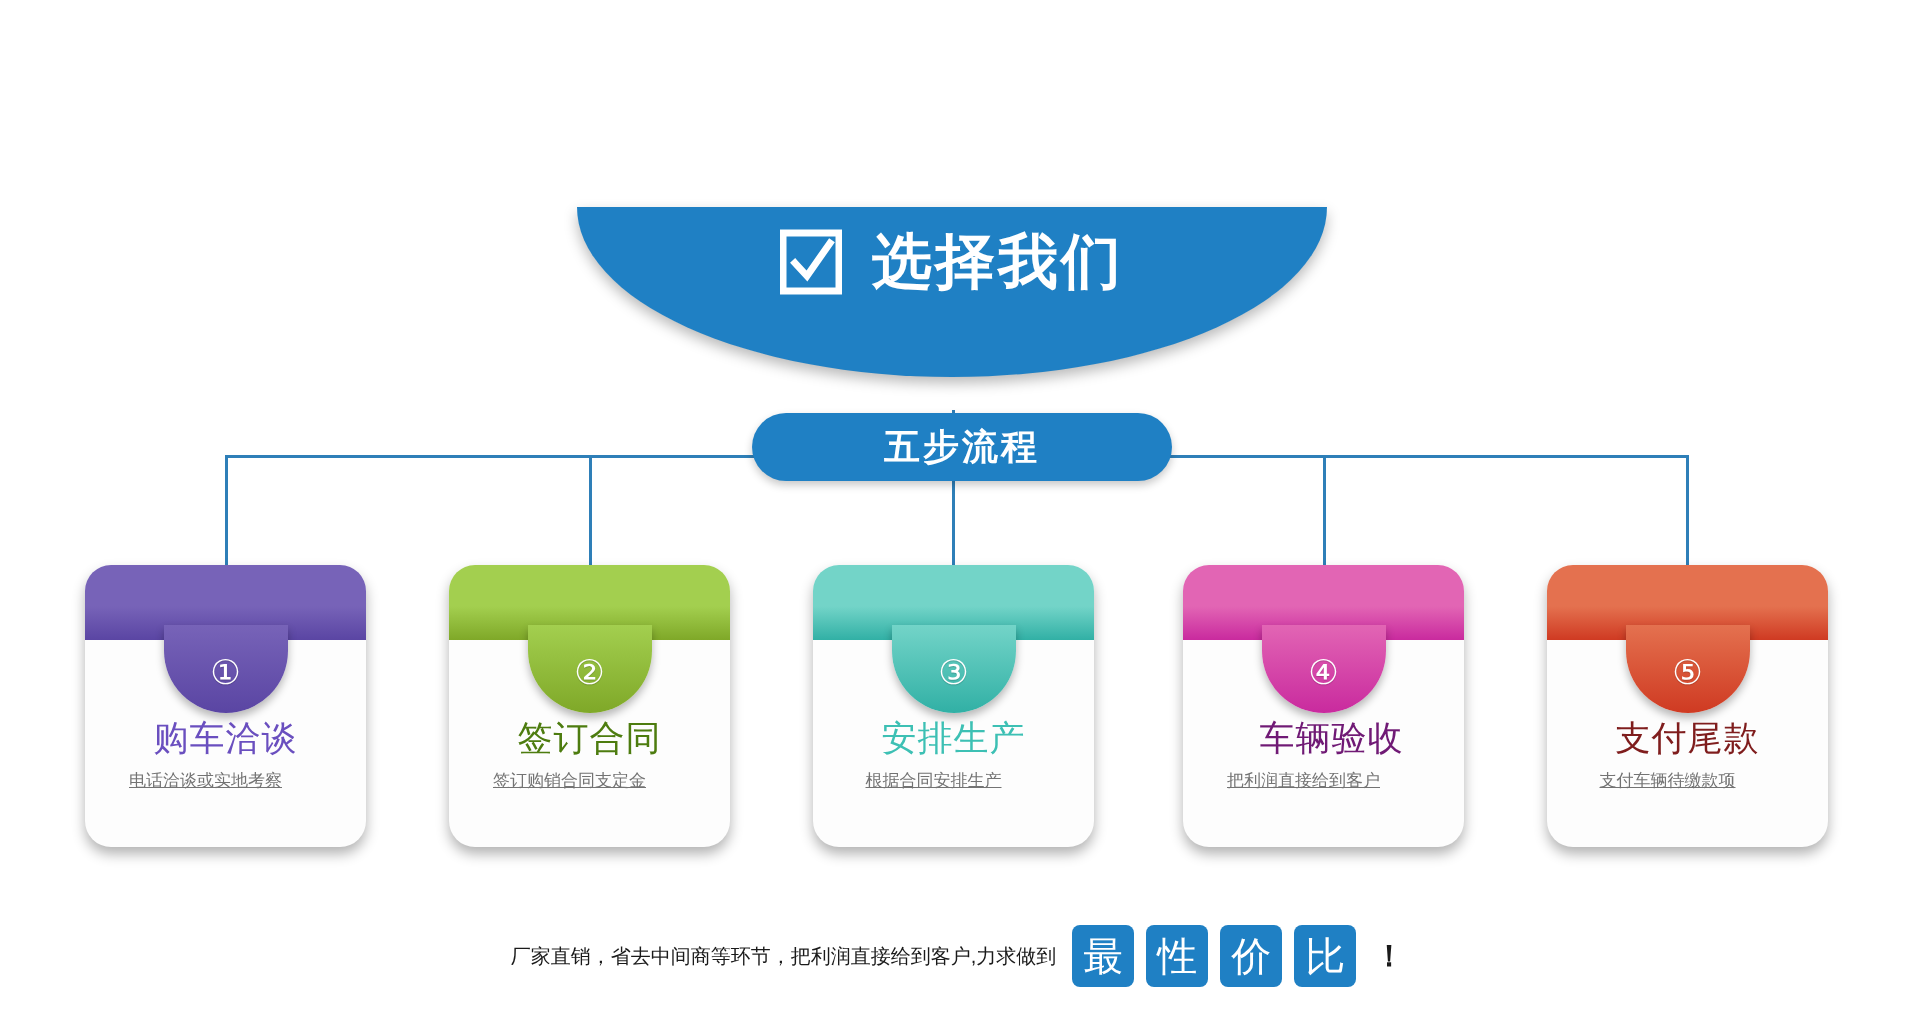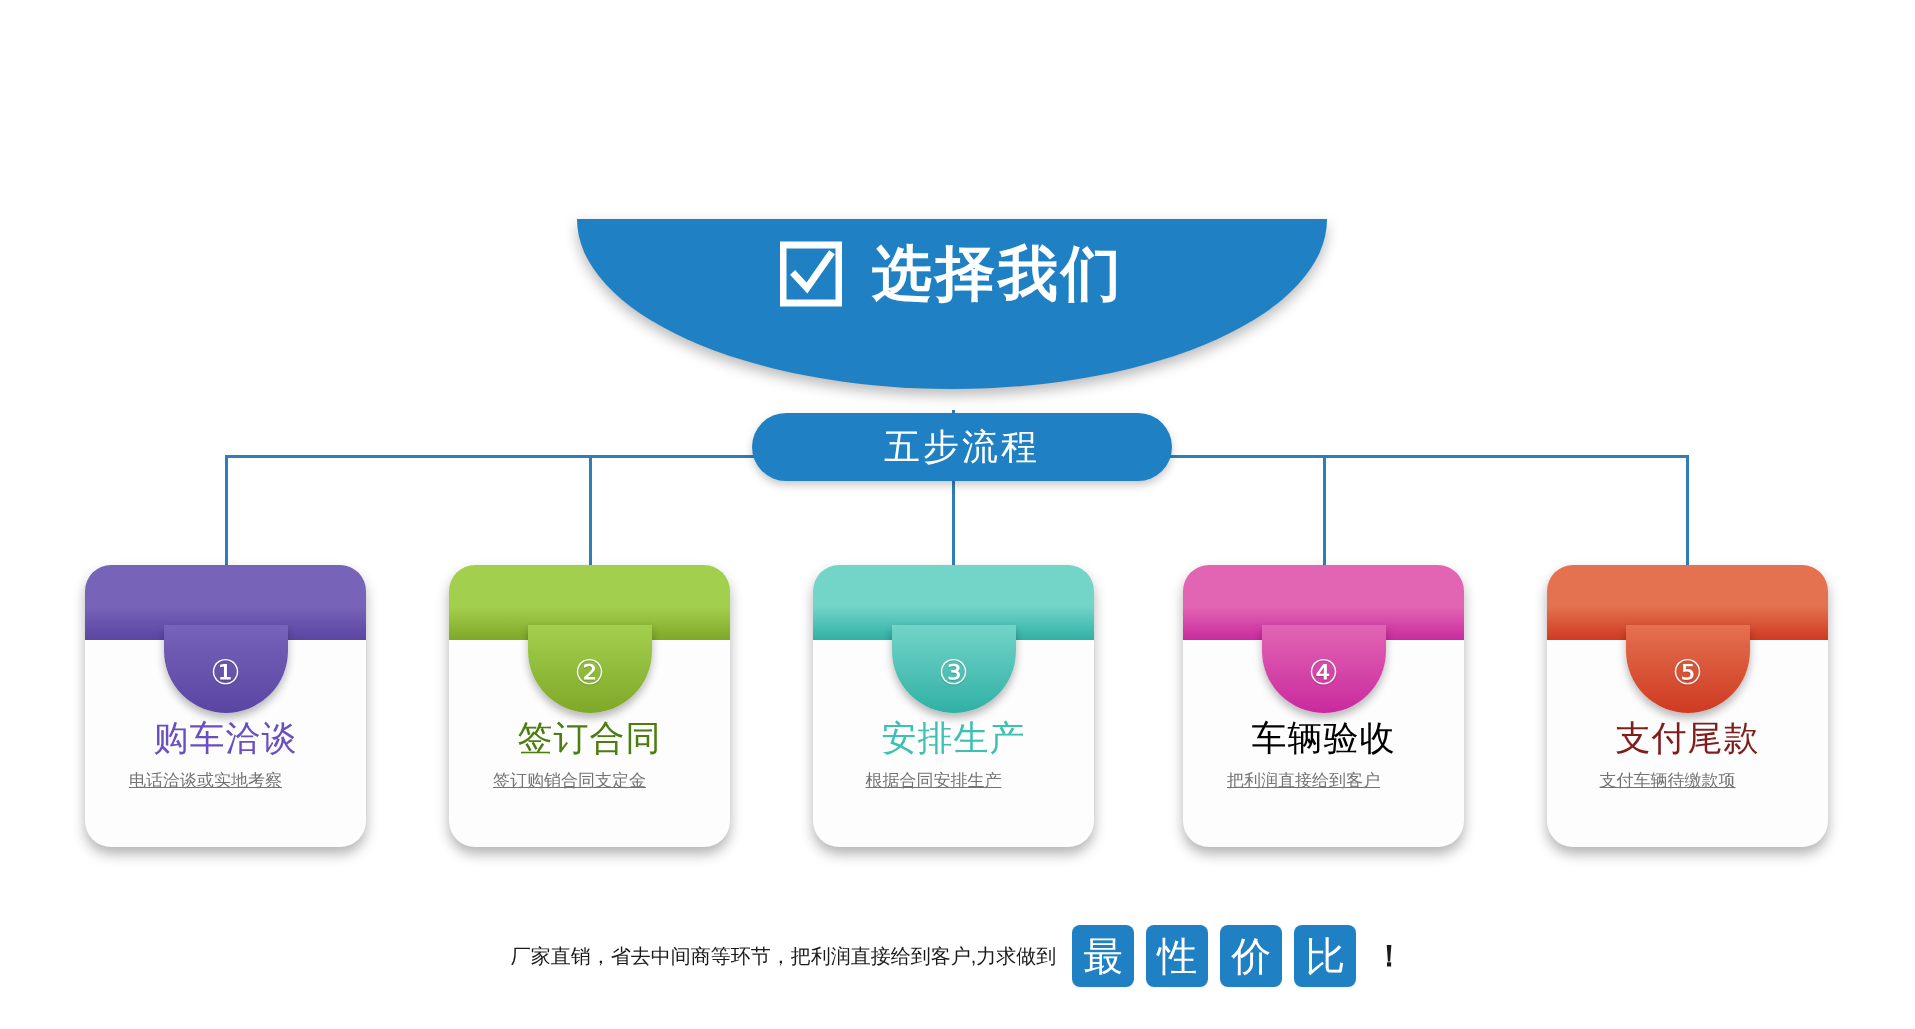--- a/index.html
+++ b/index.html
@@ -19,21 +19,21 @@
     font-size:40px;color:#2b2b2b;letter-spacing:2px;
     font-weight:400;
   }
 
   
   #hero-dome{
     position:absolute;left:577px;top:207px;width:750px;height:170px;
     background:#1f80c4;
     border-radius:0 0 375px 375px / 0 0 170px 170px;
     box-shadow:0 6px 14px rgba(0,0,0,.28);
-    display:flex;align-items:flex-start;justify-content:center;margin-top:12px;
+    display:flex;align-items:flex-start;justify-content:center;
   }
   #hero-inner{
     display:flex;align-items:center;gap:30px;
     margin-top:22px;
   }
   #hero-check{
     width:62px;height:66px;
     display:block;
   }
   #hero-text{
@@ -53,21 +53,21 @@
   #conn-drop-5{left:1686px;}
 
   
   #five-step-pill{
     position:absolute;left:752px;top:413px;width:420px;height:68px;
     background:#1f80c4;border-radius:34px;
     box-shadow:0 4px 8px rgba(0,0,0,.22);
     display:flex;align-items:center;justify-content:center;
     z-index:4;
   }
-  #five-step-label{color:#fff;font-size:36px;font-weight:400;letter-spacing:3px;}
+  #five-step-label{color:#fff;font-size:36px;font-weight:700;letter-spacing:3px;}
 
   
   #cards{position:absolute;left:0;top:565px;width:1915px;height:290px;}
   .card{
     position:absolute;top:0;width:281px;height:282px;
   }
   .card-body{
     position:absolute;left:0;top:0;width:281px;height:282px;
     background:#fdfdfd;border-radius:26px;
     box-shadow:0 7px 13px rgba(0,0,0,.30);
@@ -189,21 +189,21 @@
     </div>
 
     <div class="card" style="left:1183px;">
       <div class="card-body"></div>
       <div class="card-head">
         <div class="card-head-fill" id="head-fill-4" style="background: linear-gradient(rgb(226, 101, 180) 0%, rgb(226, 101, 180) 55%, rgb(201, 42, 158) 100%);"></div>
       </div>
       <div class="card-tongue" id="tongue-4" style="background: linear-gradient(rgb(226, 101, 180) 0%, rgb(201, 42, 158) 100%);">
         <span class="card-num">④</span>
       </div>
-      <div class="card-title" id="title-4" style="color: #000000;">车辆验收</div>
+      <div class="card-title" id="title-4" style="color: #701a75; padding-left: 8px;">车辆验收</div>
       <div class="card-sub">把利润直接给到客户</div>
     </div>
 
     <div class="card" style="left:1547px;">
       <div class="card-body"></div>
       <div class="card-head">
         <div class="card-head-fill" id="head-fill-5" style="background: linear-gradient(rgb(228, 113, 79) 0%, rgb(228, 113, 79) 55%, rgb(207, 58, 34) 100%);"></div>
       </div>
       <div class="card-tongue" id="tongue-5" style="background: linear-gradient(rgb(228, 113, 79) 0%, rgb(207, 58, 34) 100%);">
         <span class="card-num">⑤</span>

